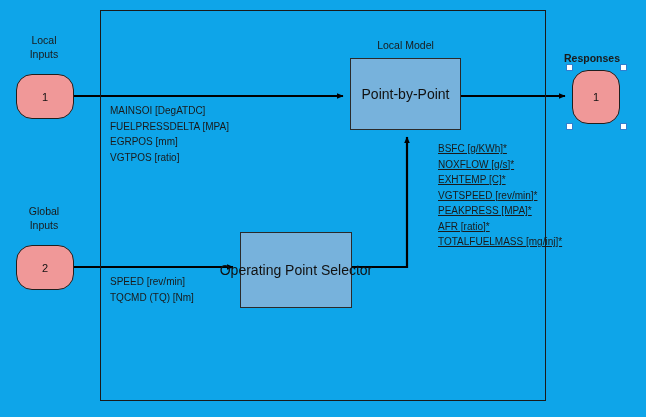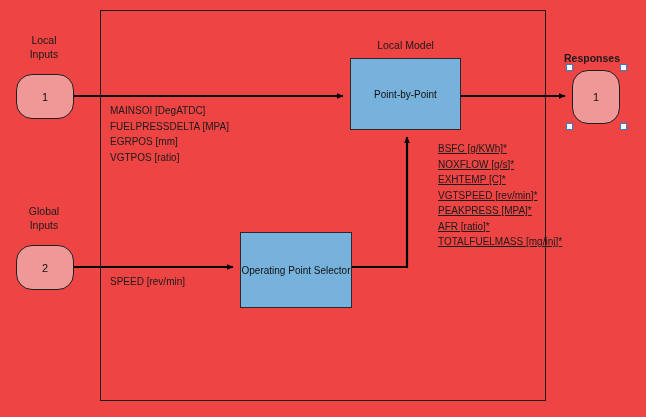--- a/index.html
+++ b/index.html
@@ -4,21 +4,21 @@
 <style>
   html, body {
     margin: 0;
     padding: 0;
     background: #ffffff;
   }
   #canvas {
     position: relative;
     width: 646px;
     height: 417px;
-    background: #ef4444;
+    background: #0ea5e9;
     font-family: "Liberation Sans", sans-serif;
     overflow: hidden;
   }
   #wires {
     position: absolute;
     left: 0;
     top: 0;
     width: 646px;
     height: 417px;
     pointer-events: none;
@@ -52,21 +52,21 @@
 
   
   .model-block {
     position: absolute;
     background: #77b2dc;
     border: 1.4px solid #2a2a2a;
     box-sizing: border-box;
     display: flex;
     align-items: center;
     justify-content: center;
-    font-size: 10px;
+    font-size: 14px;
     color: #111111;
     white-space: nowrap;
   }
 
   
   .label {
     position: absolute;
     font-size: 10.5px;
     color: #1a1a1a;
     white-space: nowrap;
@@ -140,20 +140,21 @@
   <div class="label center" style="left:13px; top:204px; width:62px;">
     <div>Global</div>
     <div>Inputs</div>
   </div>
   <div class="port-block" style="left:16px; top:245px; width:58px; height:45px;">
     <span>2</span>
   </div>
 
   <div class="signal-list" style="left:110px; top:274px;">
     <div>SPEED [rev/min]</div>
+    <div>TQCMD (TQ) [Nm]</div>
   </div>
 
   <div class="label center" style="left:350px; top:38px; width:111px;">Local Model</div>
   <div class="model-block" style="left:350px; top:58px; width:111px; height:72px;">
     <span>Point-by-Point</span>
   </div>
 
   <div class="model-block" style="left:240px; top:232px; width:112px; height:76px;">
     <span>Operating Point Selector</span>
   </div>

